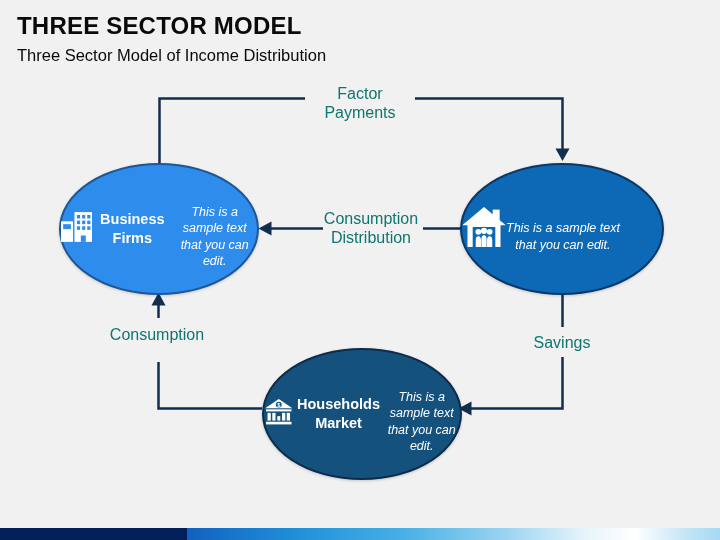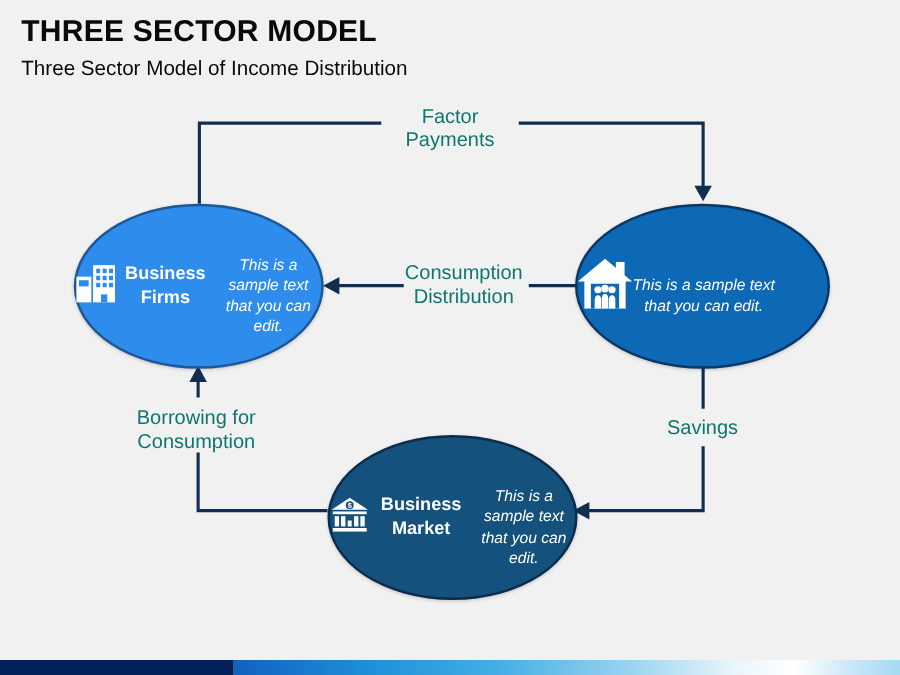--- a/index.html
+++ b/index.html
@@ -76,21 +76,20 @@
 
   <div class="flow-label lbl-factor">
     <div>Factor</div>
     <div>Payments</div>
   </div>
   <div class="flow-label lbl-consumption">
     <div>Consumption</div>
     <div>Distribution</div>
   </div>
   <div class="flow-label lbl-borrowing">
-    <div>Borrowing for</div>
     <div>Consumption</div>
   </div>
   <div class="flow-label lbl-savings">
     <div>Savings</div>
   </div>
 
   <div class="node node-bf">
     <svg class="node-icon" viewBox="0 0 44 42" width="42" height="40">
       <rect class="ic-white" x="19" y="0" width="25" height="42"></rect>
       <g class="cut-bf">
@@ -143,21 +142,21 @@
       <rect class="ic-white" x="3.5" y="17.5" width="43" height="3.5"></rect>
       <g class="ic-white">
         <rect x="6" y="23.5" width="5.5" height="13"></rect>
         <rect x="14" y="23.5" width="5.5" height="13"></rect>
         <rect x="30.5" y="23.5" width="5.5" height="13"></rect>
         <rect x="38.5" y="23.5" width="5.5" height="13"></rect>
         <rect x="22.5" y="29" width="5" height="7.5"></rect>
       </g>
       <rect class="ic-white" x="3.5" y="38.5" width="43" height="4.5"></rect>
     </svg>
-    <div class="node-title">Business Market</div>
+    <div class="node-title">Households Market</div>
     <div class="node-sample">
       <div>This is a sample text</div>
       <div>that you can edit.</div>
     </div>
   </div>
 
   <div class="bar bar-navy"></div>
   <div class="bar bar-grad"></div>
 
 </div>

